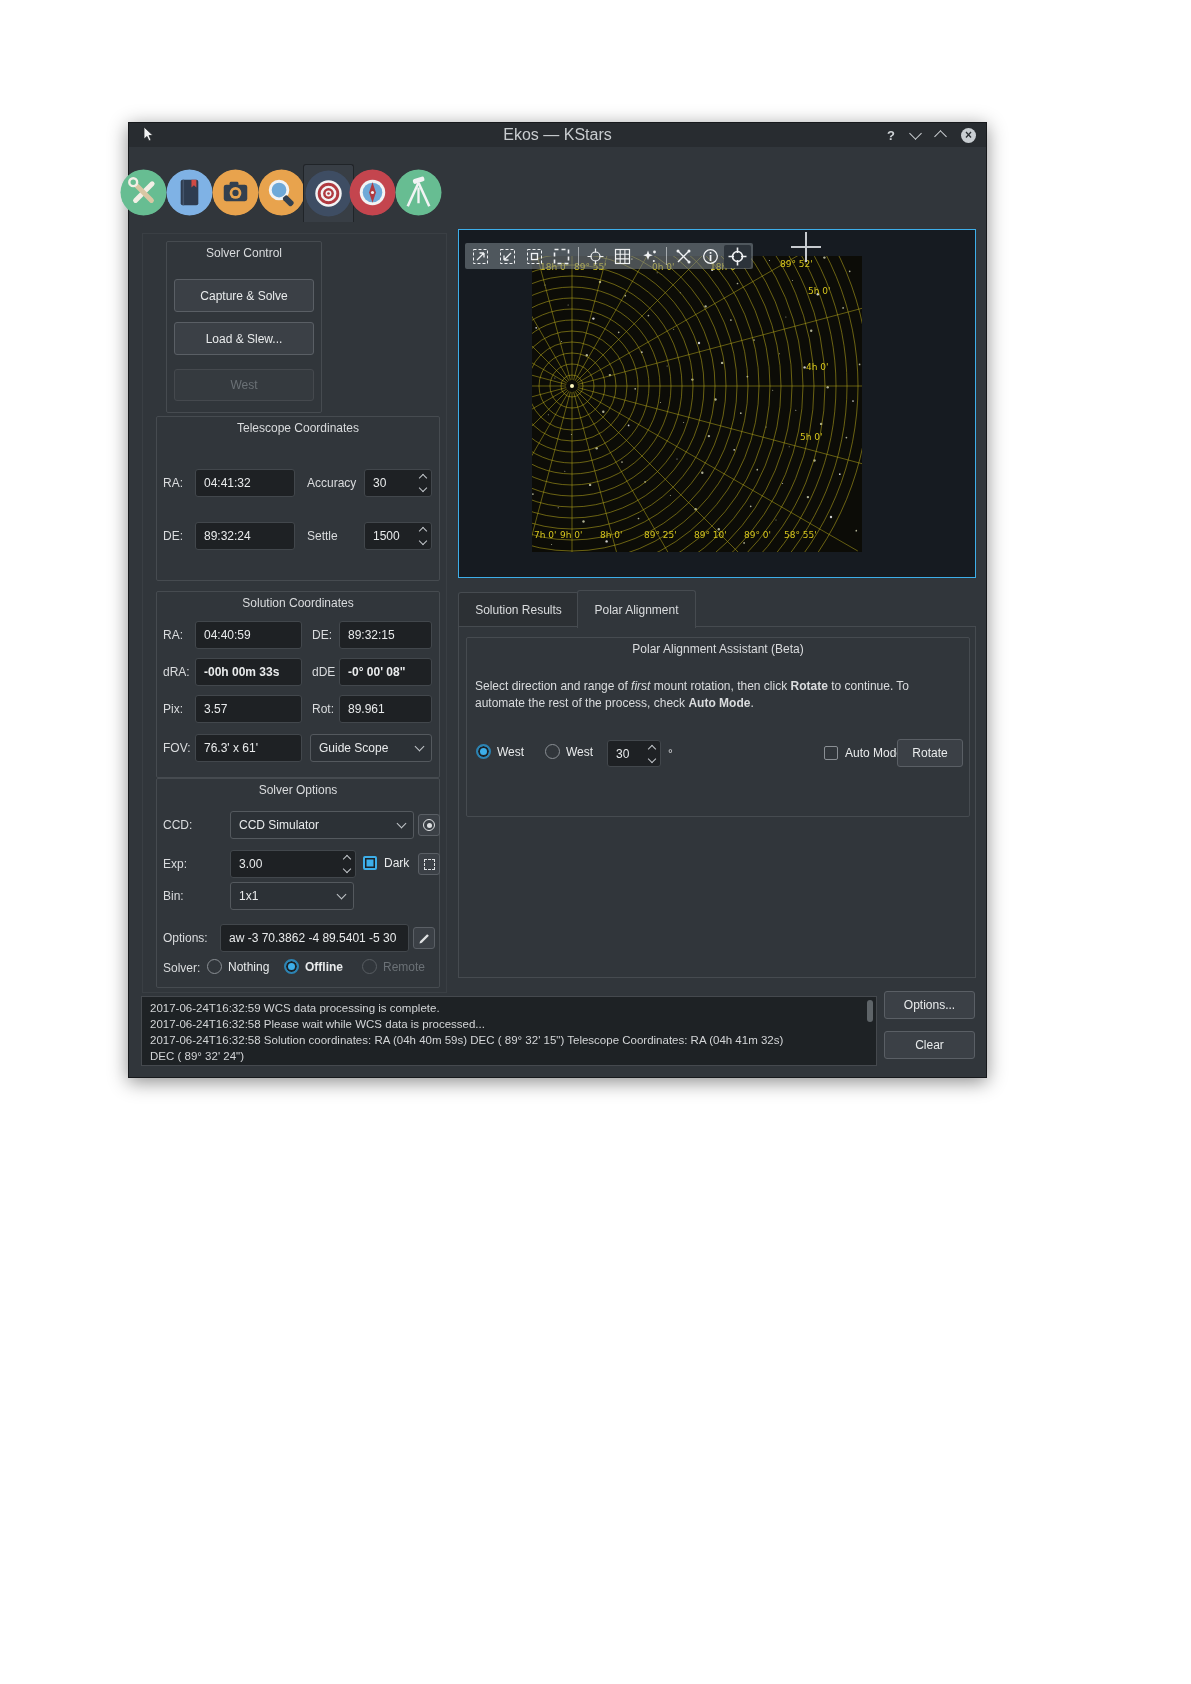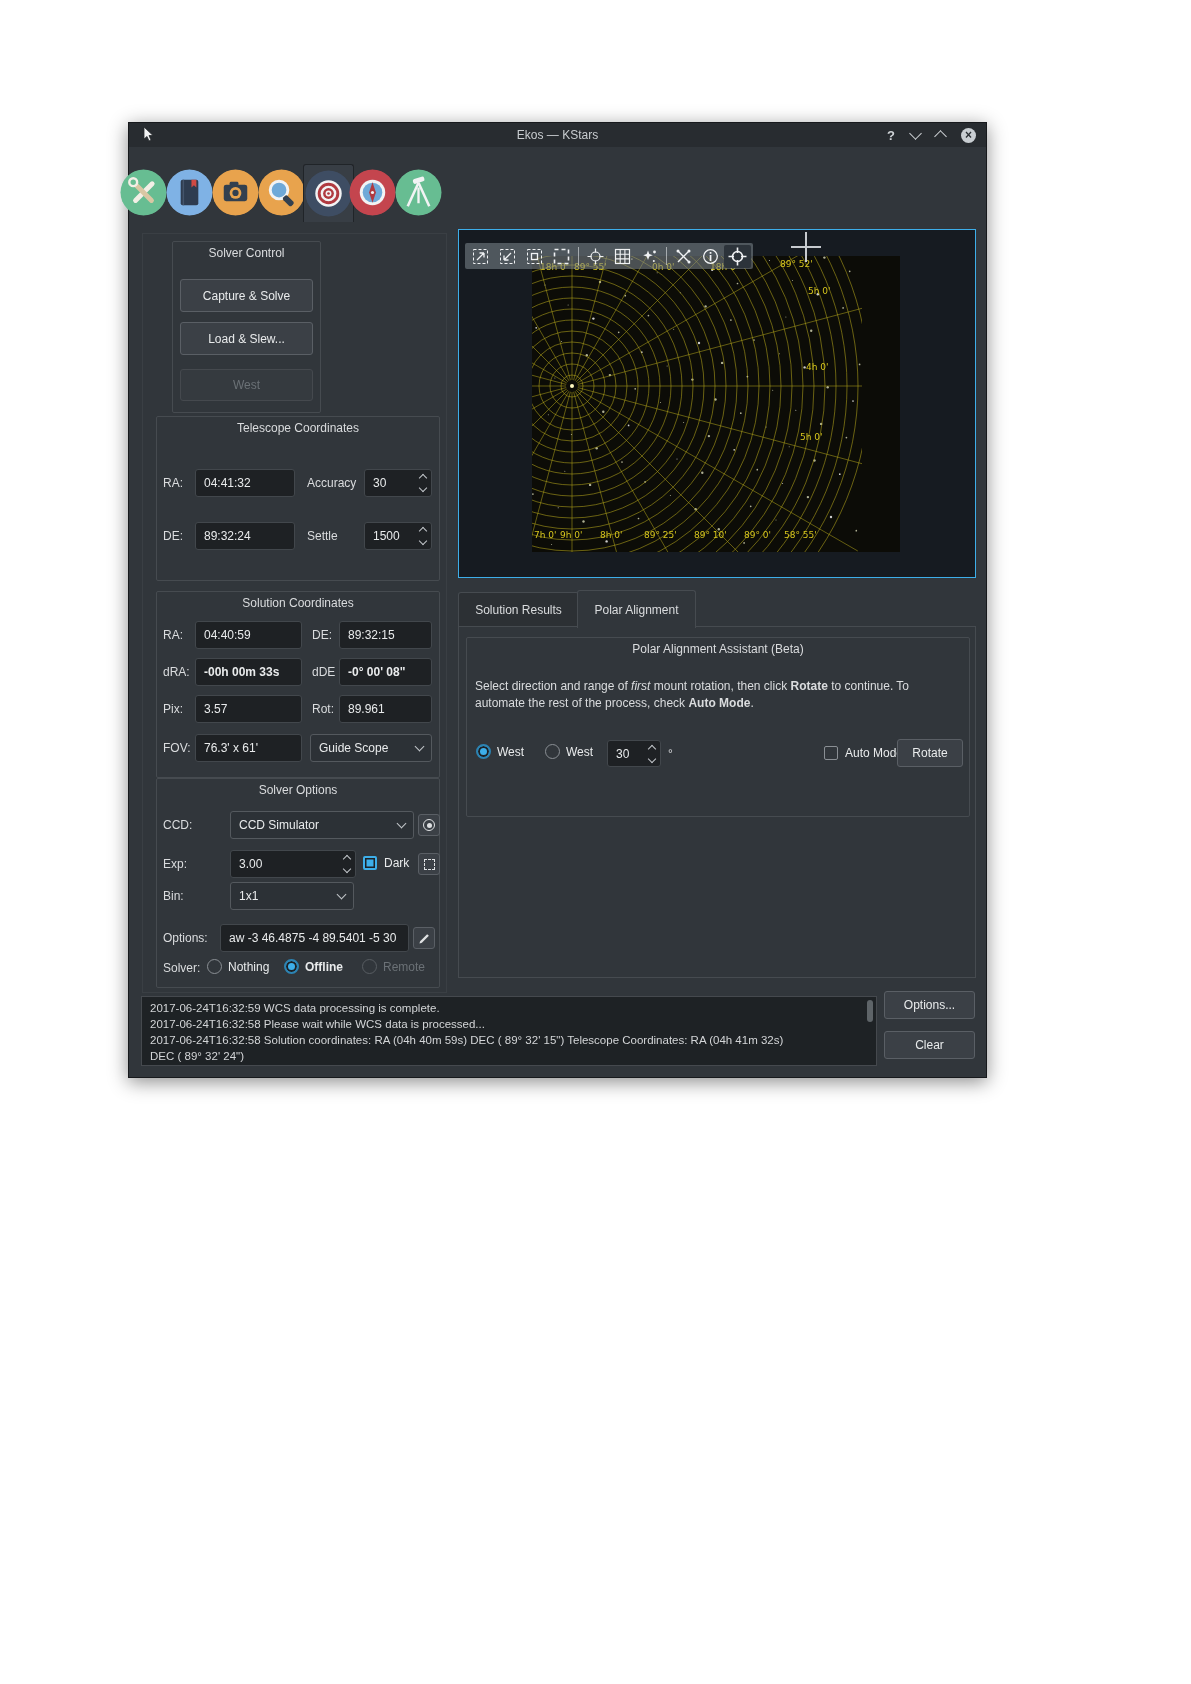--- a/index.html
+++ b/index.html
@@ -3,21 +3,21 @@
 <meta charset="utf-8">
 <style>
   html,body{margin:0;padding:0;background:#fff;}
   .page{position:relative;width:1191px;height:1684px;background:#fff;overflow:hidden;
         font-family:"Liberation Sans","DejaVu Sans",sans-serif;}
   .window{position:absolute;left:128px;top:122px;width:857px;height:954px;background:#31363b;
           border:1px solid #17191c;box-shadow:0 4px 18px rgba(0,0,0,.45);color:#eff0f1;font-size:12px;}
   
   .titlebar{position:absolute;left:0;top:0;right:0;height:24px;background:#282c30;}
   .tb-title{position:absolute;left:0;right:0;top:0;height:24px;line-height:24px;text-align:center;
-            color:#c9cdd0;font-size:12px;}
+            color:#c9cdd0;font-size:16px;}
   .tb-controls{position:absolute;right:10px;top:0;height:24px;display:flex;align-items:center;gap:16px;}
   .tb-help{color:#cfd3d6;font-size:13px;font-weight:700;cursor:default;}
   .tchev{width:8px;height:8px;border-left:1.6px solid #cfd3d6;border-bottom:1.6px solid #cfd3d6;display:inline-block;}
   .tchev.down{transform:rotate(-45deg);margin-top:-3px;}
   .tchev.up{transform:rotate(135deg);margin-top:3px;}
   .tb-close{width:15px;height:15px;border-radius:50%;background:#c9ced2;color:#2b3034;font-size:12px;
             font-weight:700;display:flex;align-items:center;justify-content:center;line-height:1;}
   .cursor{position:absolute;left:14px;top:4px;}
   
   .mtab{position:absolute;width:49px;height:57px;top:41px;display:flex;align-items:center;justify-content:center;}
@@ -49,21 +49,21 @@
   .rrow.dis{color:#6b7176;}
   .rrow.dis .rdot{border-color:#585d62;}
   .cbrow{position:absolute;display:flex;align-items:center;gap:7px;color:#e9ebec;white-space:nowrap;}
   .cb{width:14px;height:14px;border:1.6px solid #8a8f94;border-radius:2px;box-sizing:border-box;flex:0 0 auto;}
   .cb.on{border:2px solid #3daee9;background:#3daee9;box-shadow:inset 0 0 0 1.5px #1d2125;}
   .tbtn{position:absolute;background:#3b4046;border:1px solid #5a5f65;border-radius:3px;
         display:flex;align-items:center;justify-content:center;box-sizing:border-box;}
   
   .viewer{position:absolute;left:329px;top:106px;width:518px;height:349px;background:#161b21;
           border:1px solid #3daee9;box-sizing:border-box;}
-  .sky{position:absolute;left:73px;top:26px;width:368px;height:296px;background:#0c0c07;}
+  .sky{position:absolute;left:73px;top:26px;width:330px;height:296px;background:#0c0c07;}
   .vtoolbar{position:absolute;left:6px;top:13px;height:26px;display:flex;align-items:center;
             background:rgba(128,136,144,.55);border-radius:2px;padding:0 2px;}
   .vicon{width:27px;height:23px;display:flex;align-items:center;justify-content:center;}
   .vicon.active{background:#2c333a;border-radius:2px;}
   .vsep{width:1px;height:18px;background:rgba(238,240,242,.55);margin:0 3px;}
   .plusmark{position:absolute;left:332px;top:2px;width:30px;height:30px;}
   .plusmark:before{content:"";position:absolute;left:14px;top:0;width:2px;height:30px;background:#c6cace;}
   .plusmark:after{content:"";position:absolute;top:14px;left:0;height:2px;width:30px;background:#c6cace;}
   
   .rtab{position:absolute;background:#2c3034;border:1px solid #464b50;border-bottom:none;
@@ -158,21 +158,21 @@
       <circle cx="24" cy="24" r="23.5" fill="#67bd92"></circle>
       <rect x="18" y="9" width="12" height="5" rx="2" fill="#f2f3f4" transform="rotate(-18 24 11)"></rect>
       <line x1="24" y1="14" x2="13" y2="38" stroke="#f2f3f4" stroke-width="2.6"></line>
       <line x1="24" y1="14" x2="35" y2="38" stroke="#f2f3f4" stroke-width="2.6"></line>
       <line x1="24" y1="19" x2="24" y2="35" stroke="#f2f3f4" stroke-width="2.4"></line>
     </svg>
   </div>
 
   <div class="lpanel"></div>
 
-  <div class="grp" style="left:43px;top:118px;width:147px;height:170px;">
+  <div class="grp" style="left:37px;top:118px;width:147px;height:170px;padding-left:7px;">
     <div class="gtitle">Solver Control</div>
     <div class="btn" style="left:7px;right:7px;top:37px;height:33px;">Capture &amp; Solve</div>
     <div class="btn" style="left:7px;right:7px;top:80px;height:33px;">Load &amp; Slew...</div>
     <div class="btn dis" style="left:7px;right:7px;top:127px;height:32px;">West</div>
   </div>
 
 
   <div class="grp" style="left:27px;top:293px;width:282px;height:163px;">
     <div class="gtitle">Telescope Coordinates</div>
     <div class="lbl" style="left:6px;top:52px;height:28px;">RA:</div>
@@ -245,21 +245,21 @@
     </div>
     <div class="tbtn" style="left:261px;top:74px;width:22px;height:22px;">
       <span style="width:11px;height:11px;border:1.3px dashed #dfe1e3;box-sizing:border-box;"></span>
     </div>
     <div class="lbl" style="left:6px;top:103px;height:28px;">Bin:</div>
     <div class="dd" style="left:73px;top:103px;width:124px;height:28px;">
       <span>1x1</span>
       <span class="dchev"></span>
     </div>
     <div class="lbl" style="left:6px;top:145px;height:28px;">Options:</div>
-    <div class="inp" style="left:63px;top:145px;width:189px;height:28px;">aw -3 46.4875 -4 89.5401 -5 30</div>
+    <div class="inp" style="left:63px;top:145px;width:189px;height:28px;">aw -3 70.3862 -4 89.5401 -5 30</div>
     <div class="tbtn" style="left:256px;top:148px;width:22px;height:22px;">
       <svg width="13" height="13">
         <line x1="3" y1="10" x2="10" y2="3" stroke="#dfe1e3" stroke-width="2.4"></line>
         <polygon points="1.5,11.5 4.2,10.8 2.2,8.8" fill="#dfe1e3"></polygon>
       </svg>
     </div>
     <div class="lbl" style="left:6px;top:178px;height:22px;">Solver:</div>
     <div class="rrow" style="left:50px;top:180px;">
       <span class="rdot"></span>
       <span>Nothing</span>

